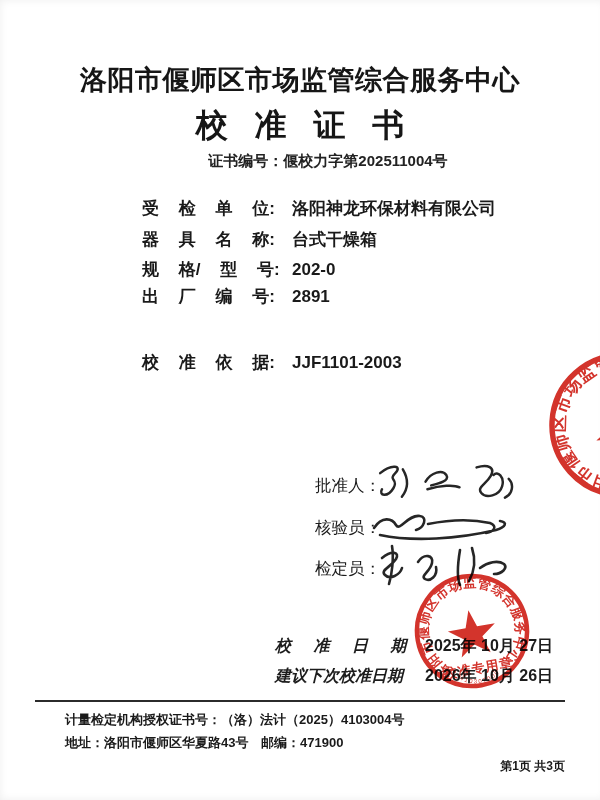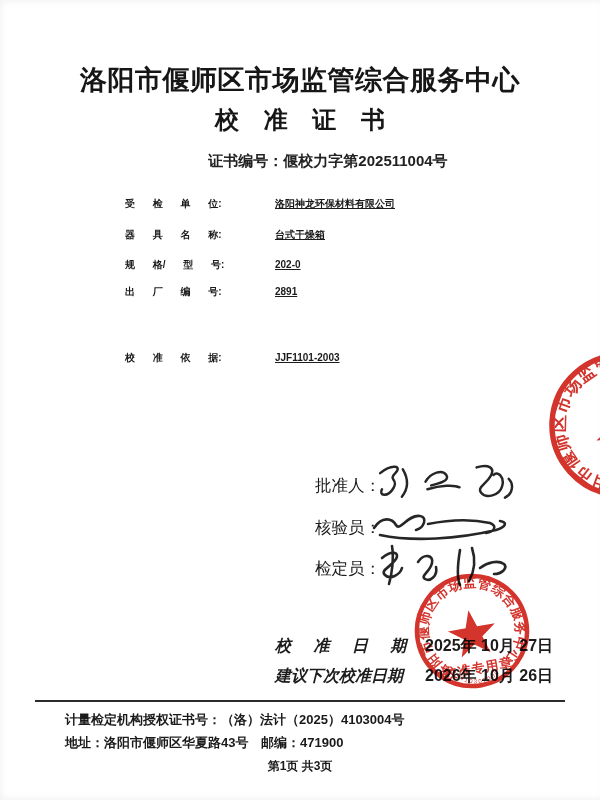--- a/index.html
+++ b/index.html
@@ -8,45 +8,45 @@
     font-family:"Liberation Sans","DejaVu Sans",sans-serif;color:#1c1c1c;
     box-shadow:inset 0 0 8px rgba(0,0,0,0.07);
     padding-left:34px;
   }
   .org-name{
     position:absolute;top:62px;left:0;width:600px;text-align:center;
     font-size:27px;font-weight:700;letter-spacing:0.5px;color:#161616;margin:0;
   }
   .doc-title{
     position:absolute;top:104px;left:0;width:600px;text-align:center;
-    font-size:24px;font-weight:700;word-spacing:18px;color:#161616;margin:0;
+    font-size:32px;font-weight:700;word-spacing:18px;color:#161616;margin:0;
   }
   .cert-no{
     position:absolute;top:152px;left:0;width:600px;text-align:center;
     font-size:15px;font-weight:700;color:#222;margin-left:28px;
   }
-  .frow{position:absolute;left:125px;font-size:10px;font-weight:700;white-space:nowrap;text-decoration:underline;}
+  .frow{position:absolute;left:142px;font-size:17px;font-weight:700;white-space:nowrap;}
   .flabel{display:inline-block;width:150px;word-spacing:15px;color:#1a1a1a;}
   .fval{color:#1a1a1a;}
   .sig-label{position:absolute;left:315px;font-size:16.5px;font-weight:400;color:#1a1a1a;}
   .sig-svg{position:absolute;z-index:2;}
   .sig-svg path{fill:none;stroke:#262626;stroke-width:2.6;stroke-linecap:round;stroke-linejoin:round;}
   .drow{position:absolute;left:275px;font-size:16px;font-weight:700;white-space:nowrap;}
   .dlabel{display:inline-block;width:150px;word-spacing:18px;font-style:italic;}
   .stamp{position:absolute;z-index:5;mix-blend-mode:multiply;opacity:0.93;}
   .stamp-bottom{left:392px;top:551px;transform:rotate(-10deg);}
   .stamp-right{left:522px;top:325px;transform:rotate(-42deg);}
   .footer{position:absolute;left:35px;top:700px;width:530px;height:80px;border-top:2px solid #2b2b2b;}
   .fline{position:absolute;font-size:13px;font-weight:700;white-space:nowrap;color:#1a1a1a;}
   .f-auth{left:30px;top:9px;}
   .f-phone{left:336px;top:9px;}
   .f-addr{left:30px;top:32px;text-align:center;}
   .f-zip{left:226px;top:32px;}
   .f-fax{left:336px;top:32px;}
-  .page-info{position:absolute;left:0;top:56px;width:530px;text-align:center;font-size:12px;font-weight:700;color:#1a1a1a;}
+  .page-info{position:absolute;left:0;top:56px;width:530px;text-align:right;font-size:12px;font-weight:700;color:#1a1a1a;}
 </style>
 </head>
 <body>
 
 <div class="page">
 
   <h1 class="org-name">洛阳市偃师区市场监管综合服务中心</h1>
   <h2 class="doc-title">校 准 证 书</h2>
   <div class="cert-no">证书编号：偃校力字第202511004号</div>
 

